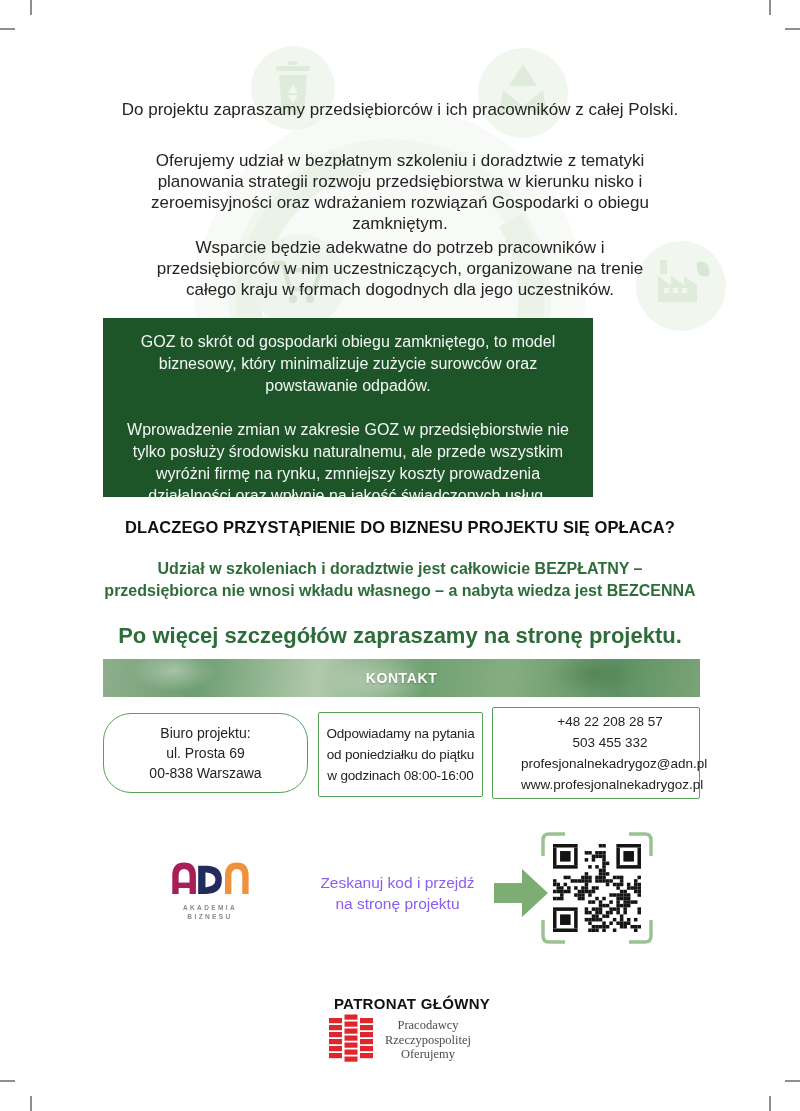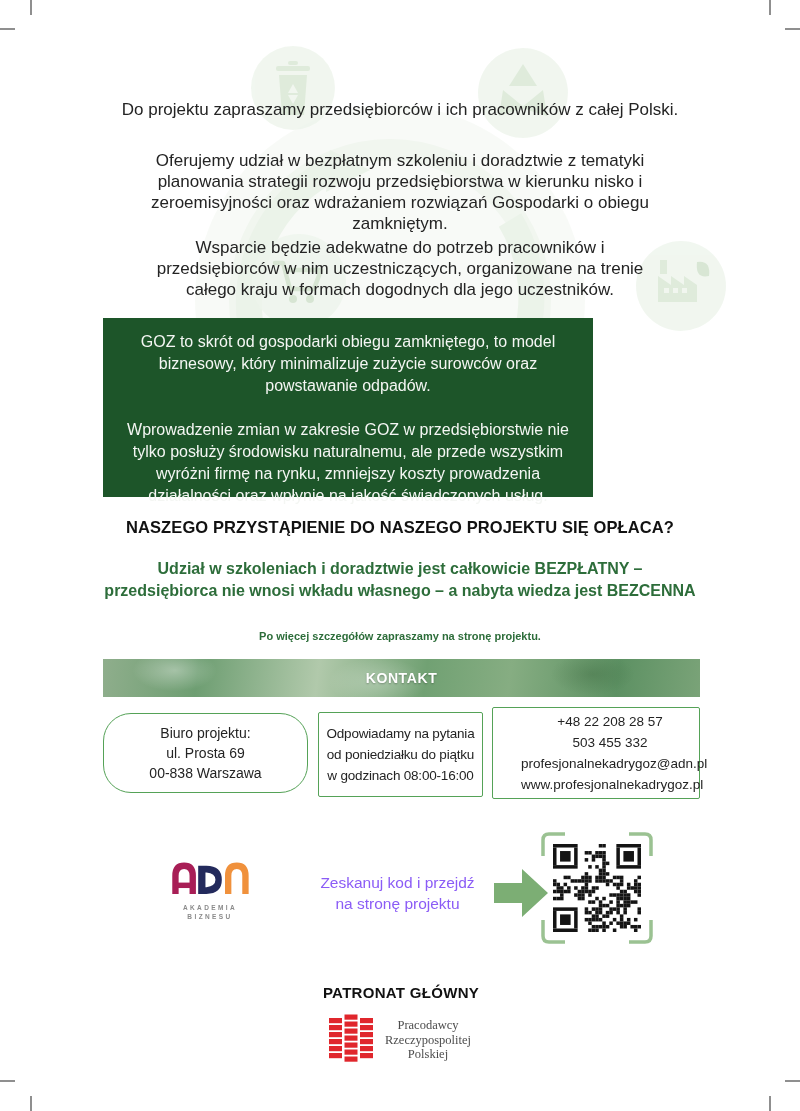--- a/index.html
+++ b/index.html
@@ -20,21 +20,21 @@
     position:absolute;left:103px;top:318px;width:490px;height:179px;z-index:2;
     background:#1d5529;color:#f4f6f3;box-sizing:border-box;padding:13px 18px 0 18px;
     text-align:center;
   }
   .goz-box p{margin:0;font-size:16px;line-height:22px;}
   .goz-box p + p{margin-top:22px;}
   .why-heading{top:517px;width:700px;font-size:16.5px;line-height:20px;font-weight:bold;color:#111111;letter-spacing:.1px;}
   .green-bold{color:#2d6d3a;font-weight:bold;font-size:16px;line-height:22px;}
   .gl1{top:558px;width:700px;}
   .gl1 div{white-space:nowrap;}
-  .gl2{top:625px;width:700px;font-size:11px;}
+  .gl2{top:625px;width:700px;font-size:22px;}
   .kontakt-banner{
     position:absolute;left:103px;top:659px;width:597px;height:38px;z-index:2;
     background:
       radial-gradient(60px 30px at 12% 30%,rgba(255,255,255,.35),rgba(255,255,255,0) 70%),
       radial-gradient(70px 34px at 46% 60%,rgba(255,255,255,.25),rgba(255,255,255,0) 70%),
       radial-gradient(60px 30px at 82% 40%,rgba(40,80,40,.25),rgba(0,0,0,0) 70%),
       linear-gradient(97deg,#8fae8c 0%,#6e9e72 16%,#b1c9ab 36%,#71a173 54%,#86ad82 68%,#5d9163 86%,#7aa378 100%);
     display:flex;align-items:center;justify-content:center;
   }
   .kontakt-banner span{
@@ -52,21 +52,21 @@
   .box3{left:492px;top:707px;width:208px;height:92px;font-size:13.5px;line-height:21px;padding-left:28px;}
   
   .adn-logo{position:absolute;left:160px;top:860px;width:100px;text-align:center;z-index:2;}
   .adn-sub{margin-top:2px;color:#8a8a8a;font-weight:bold;font-size:6.5px;letter-spacing:2.4px;line-height:9px;}
   .scan-label{position:absolute;left:305px;top:872px;width:185px;text-align:center;z-index:2;font-size:15.5px;line-height:21px;color:#8b5cf6;}
   .scan-label div{white-space:nowrap;}
   .arrow-wrap{position:absolute;left:494px;top:869px;z-index:2;}
   .qr-frame{position:absolute;left:541px;top:832px;width:112px;height:112px;z-index:2;}
   .qr-frame .qr-inner{position:absolute;left:12px;top:12px;}
   
-  .patronat-heading{position:absolute;left:50%;transform:translateX(-50%);top:983px;z-index:2;margin:1px;
+  .patronat-heading{position:absolute;left:50%;transform:translateX(-50%);top:983px;z-index:2;margin:12px;
     font-size:15px;font-weight:bold;color:#111;letter-spacing:.3px;text-align:center;}
   .patron-logo{position:absolute;left:0;top:1012px;width:800px;display:flex;justify-content:center;align-items:flex-start;z-index:2;}
   .patron-text{margin-left:10px;margin-top:6px;font-family:"Liberation Serif",serif;font-size:12.5px;line-height:14.5px;color:#4d4d4d;text-align:center;}
 </style>
 </head>
 <body>
 
 <div class="page">
 
   <div class="cm" style="left:30px;top:0;width:2px;height:15px;"></div>
@@ -128,21 +128,21 @@
 
   <p class="tblock p1">Do projektu zapraszamy przedsiębiorców i ich pracowników z całej Polski.</p>
   <p class="tblock p3">Wsparcie będzie adekwatne do potrzeb pracowników i przedsiębiorców w nim uczestniczących, organizowane na trenie całego kraju w formach dogodnych dla jego uczestników.</p>
   <p class="tblock p2">Oferujemy udział w bezpłatnym szkoleniu i doradztwie z tematyki planowania strategii rozwoju przedsiębiorstwa w kierunku nisko i zeroemisyjności oraz wdrażaniem rozwiązań Gospodarki o obiegu zamkniętym.</p>
 
   <div class="goz-box">
     <p>GOZ to skrót od gospodarki obiegu zamkniętego, to model biznesowy, który minimalizuje zużycie surowców oraz powstawanie odpadów.</p>
     <p>Wprowadzenie zmian w zakresie GOZ w przedsiębiorstwie nie tylko posłuży środowisku naturalnemu, ale przede wszystkim wyróżni firmę na rynku, zmniejszy koszty prowadzenia działalności oraz wpłynie na jakość świadczonych usług.</p>
   </div>
 
-  <h2 class="tblock why-heading">NASZEGO PRZYSTĄPIENIE DO NASZEGO PROJEKTU SIĘ OPŁACA?</h2>
+  <h2 class="tblock why-heading">DLACZEGO PRZYSTĄPIENIE DO BIZNESU PROJEKTU SIĘ OPŁACA?</h2>
   <div class="tblock green-bold gl1">
     <div>Udział w szkoleniach i doradztwie jest całkowicie BEZPŁATNY –</div>
     <div>przedsiębiorca nie wnosi wkładu własnego – a nabyta wiedza jest BEZCENNA</div>
   </div>
   <p class="tblock green-bold gl2">Po więcej szczegółów zapraszamy na stronę projektu.</p>
 
   <div class="kontakt-banner">
     <span>KONTAKT</span>
   </div>
 
@@ -420,17 +420,17 @@
           <rect x="31" y="13" width="13" height="5.2"></rect>
           <rect x="31" y="20" width="13" height="5.2"></rect>
           <rect x="31" y="27" width="13" height="5.2"></rect>
           <rect x="31" y="34" width="13" height="5.2"></rect>
           <rect x="31" y="41" width="13" height="5.2"></rect>
       </g>
     </svg>
     <div class="patron-text">
       <div>Pracodawcy</div>
       <div>Rzeczypospolitej</div>
-      <div>Polskiej</div>
+      <div>Oferujemy</div>
     </div>
   </div>
 
 </div>
 
 </body></html>

